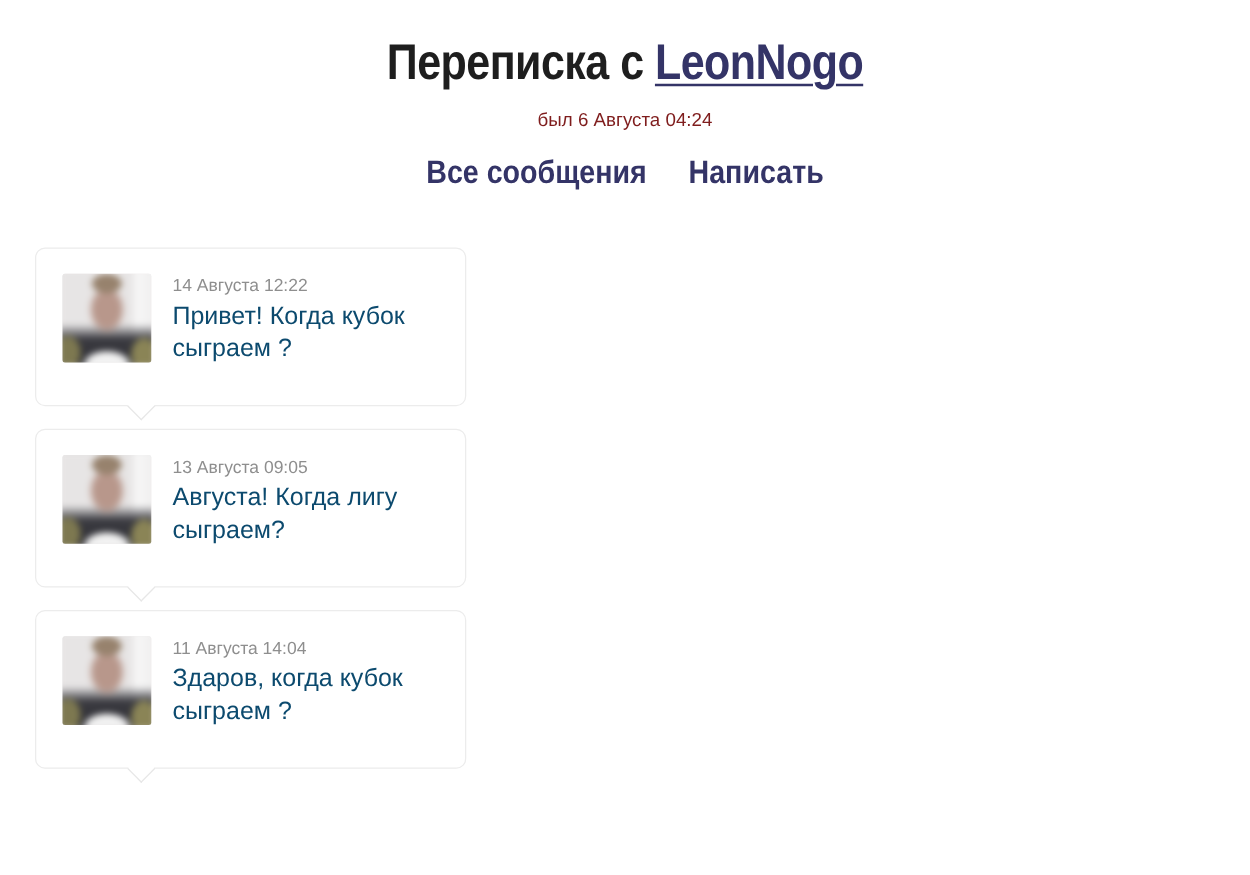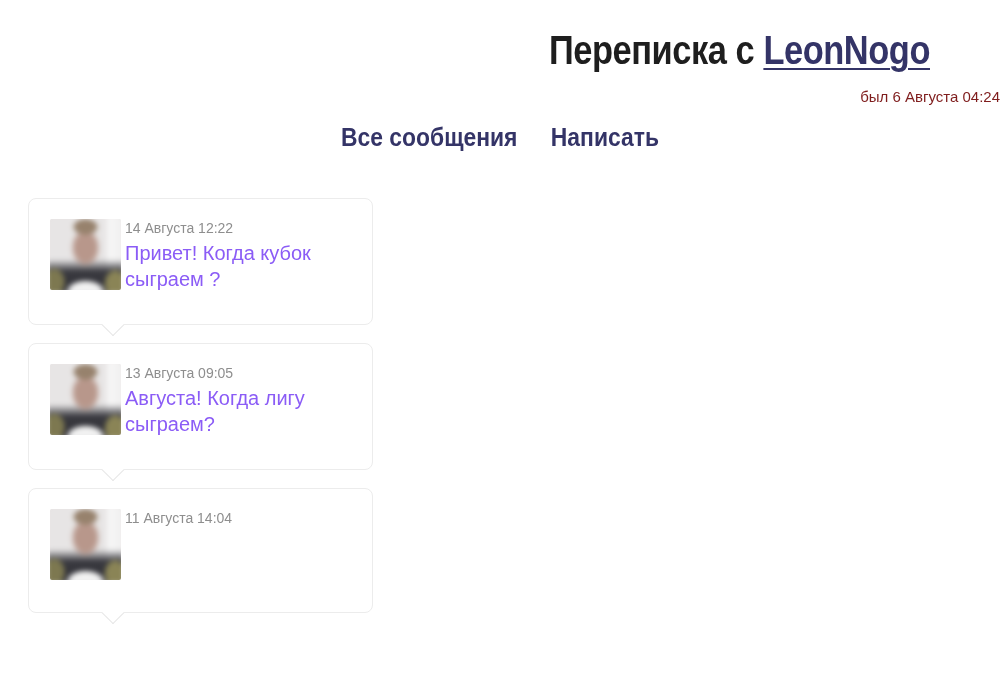--- a/index.html
+++ b/index.html
@@ -3,21 +3,21 @@
 <meta charset="utf-8">
 <title>Переписка</title>
 <style>
   * { margin:0; padding:0; box-sizing:border-box; }
   html,body { width:1000px; height:700px; background:#ffffff; overflow:hidden; }
   body { font-family:"Liberation Sans","DejaVu Sans",sans-serif; }
 
   .page { width:1000px; height:700px; position:relative; }
 
   
-  .header { text-align:right; }
+  .header { text-align:center; }
   .title {
     margin-top:26px;
     font-size:40px;
     font-weight:600;
     line-height:48px;
     color:#1e1e1e;
     letter-spacing:-0.5px;
     transform:scaleX(0.86);
     transform-origin:50% 50%;
     white-space:nowrap;
@@ -52,21 +52,21 @@
   
   .messages { margin:46px 0 0 28px; width:345px; }
   .message-card {
     position:relative;
     width:345px;
     background:#ffffff;
     border:1px solid #ececec;
     border-radius:8px;
     padding:20px 15px 32px 21px;
     display:flex;
-    gap:4px;
+    gap:17px;
     margin-bottom:18px;
   }
   .avatar {
     width:71px; height:71px;
     border-radius:2px;
     overflow:hidden;
     flex:0 0 auto;
     background:#eae8e8;
   }
   .avatar-photo {
@@ -92,21 +92,21 @@
   .msg-content { padding-top:1px; width:212px; }
   .msg-time {
     font-size:14px;
     line-height:17px;
     color:#8e8e8e;
     margin-bottom:3px;
   }
   .msg-text {
     font-size:20px;
     line-height:26px;
-    color:#8b5cf6;
+    color:#0c4a6e;
   }
   .tail {
     position:absolute;
     bottom:-9px;
     left:76px;
     width:16px; height:16px;
     background:#ffffff;
     border-right:1px solid #e7e7e7;
     border-bottom:1px solid #e7e7e7;
     transform:rotate(45deg);
@@ -149,18 +149,19 @@
       </div>
       <div class="tail"></div>
     </article>
 
     <article class="message-card">
       <div class="avatar">
         <div class="avatar-photo"></div>
       </div>
       <div class="msg-content">
         <div class="msg-time">11 Августа 14:04</div>
+        <div class="msg-text">Здаров, когда кубок сыграем ?</div>
       </div>
       <div class="tail"></div>
     </article>
 
   </main>
 </div>
 
 </body></html>

